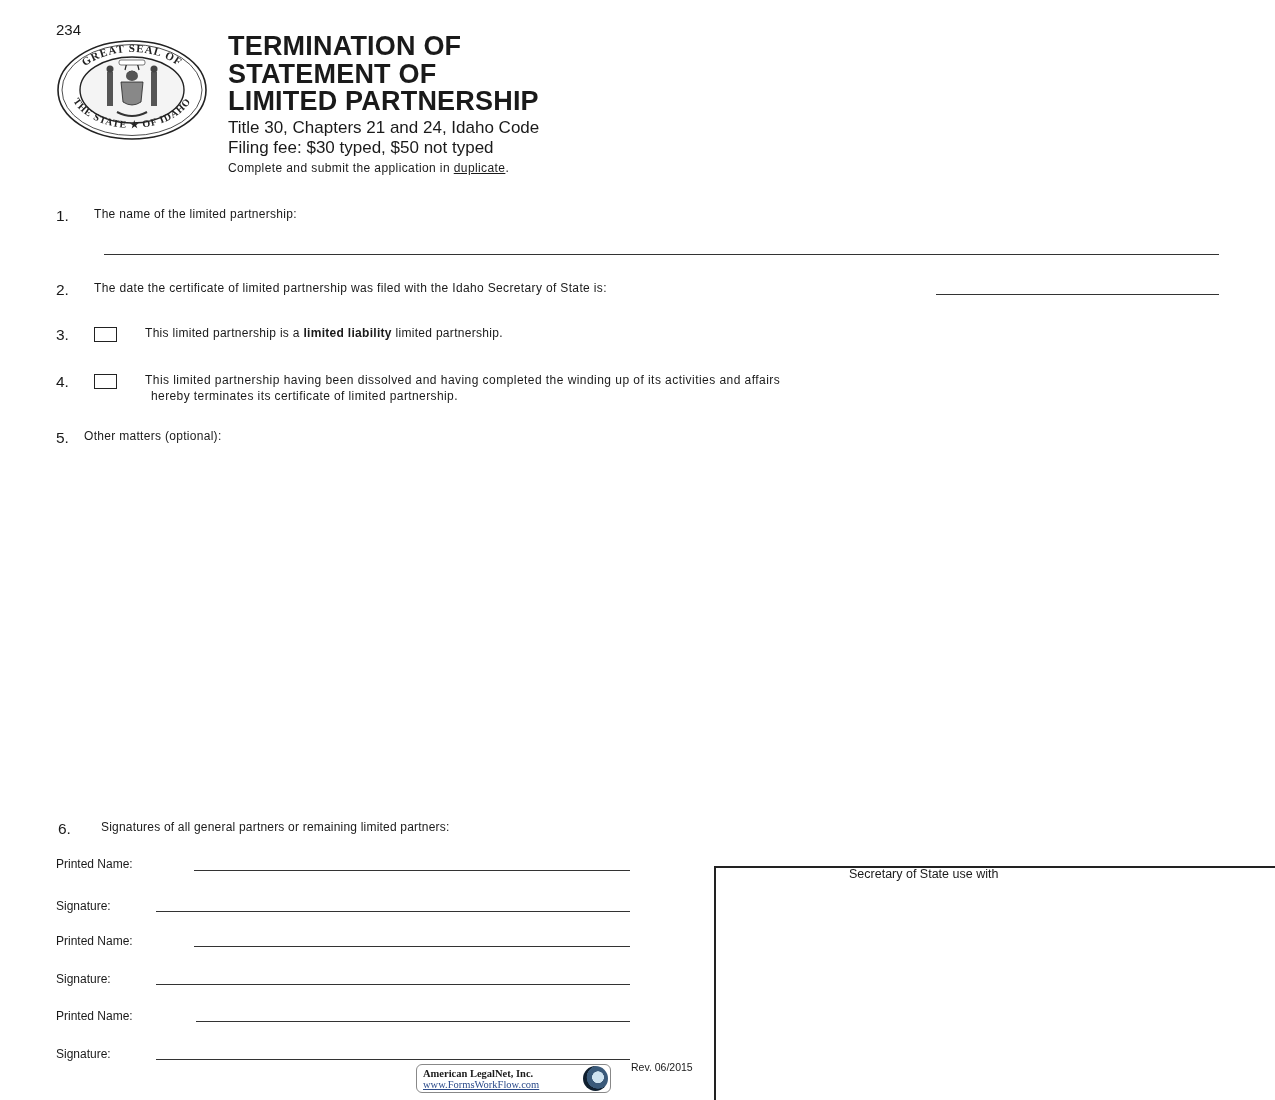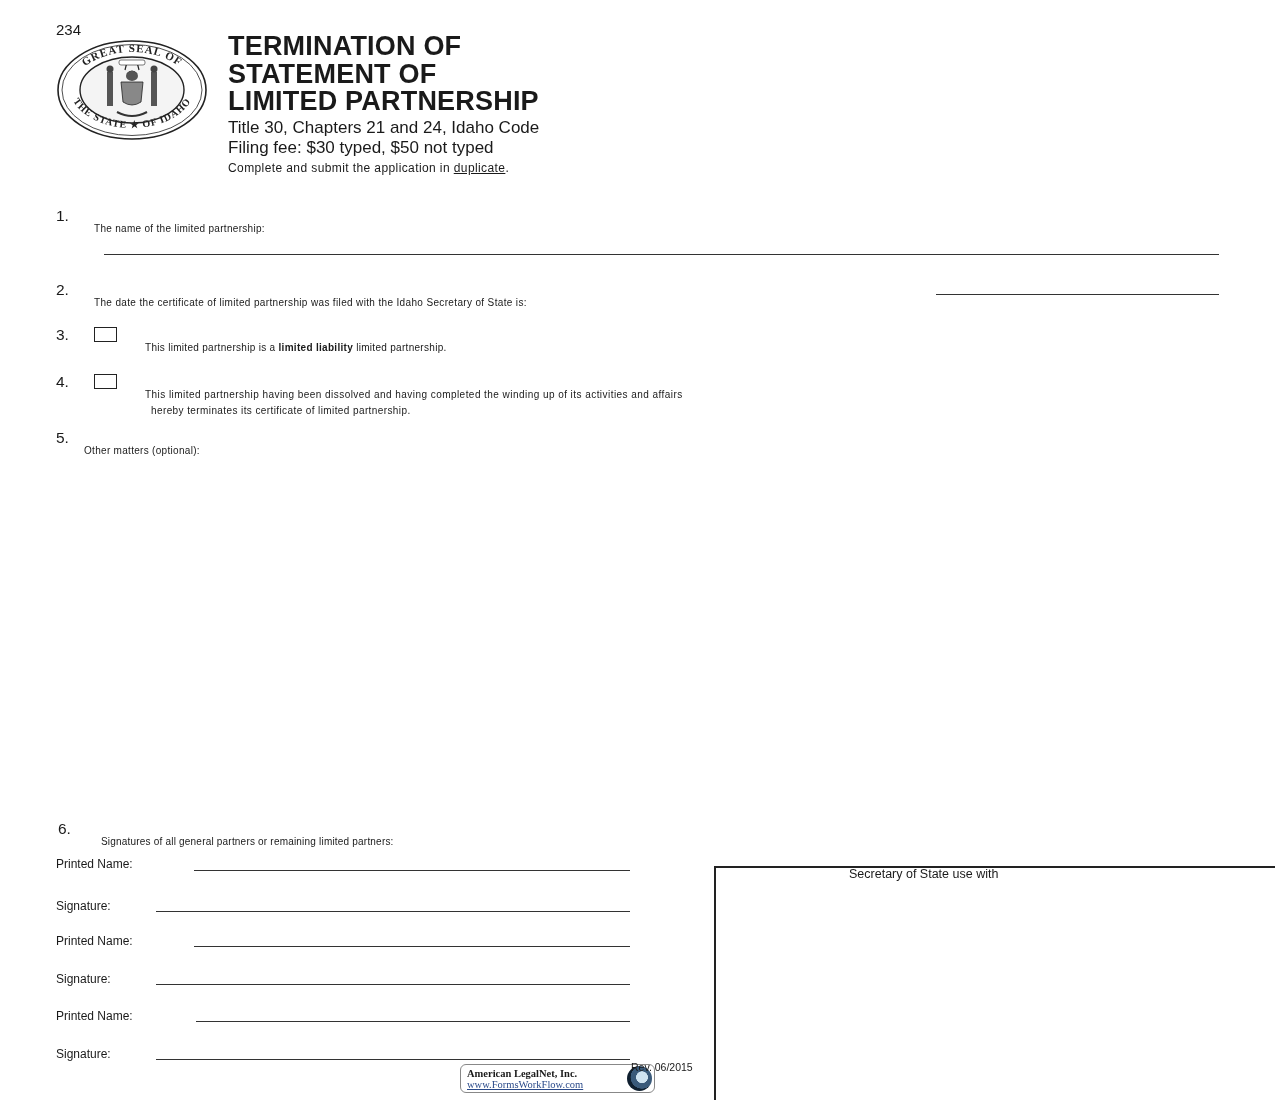--- a/index.html
+++ b/index.html
@@ -7,28 +7,28 @@
          font-family:"Liberation Sans", sans-serif; color:#1a1a1a; }
   .abs { position:absolute; }
   .page-num { left:56px; top:21px; font-size:15px; }
   .seal { left:57px; top:40px; width:150px; height:100px; }
   .title { left:228px; top:33px; font-size:27px; font-weight:bold; line-height:27.5px; letter-spacing:0.2px; }
   .subtitle { left:228px; font-size:17px; line-height:20px; }
   .sub1 { top:118px; }
   .sub2 { top:138px; }
   .sub3 { top:158px; font-weight:normal; font-size:12px; letter-spacing:0.4px; }
   .sub3 u { text-decoration:underline; }
-  .item { font-size:10px; letter-spacing:0.3px; white-space:nowrap;margin-top:16px; }
+  .item { font-size:12px; letter-spacing:0.3px; white-space:nowrap; }
   .num { left:56px; font-size:15.5px; }
   .line { height:0; border-top:1.6px solid #333; }
   .checkbox { width:23px; height:15px; border:1.5px solid #222; background:#fff; box-sizing:border-box; cursor:pointer; }
   .sig-label { left:56px; font-size:12px; white-space:nowrap; }
   .sos-box { left:714px; top:866px; width:561px; height:240px; border-left:2px solid #222; border-top:2px solid #222; box-sizing:border-box; }
   .sos-label { left:849px; top:867px; font-size:12.5px; }
-  .badge { left:416px; top:1064px; width:195px; height:29px; border:1px solid #888; border-radius:6px; box-sizing:border-box; background:#fff;margin-left:44px; }
+  .badge { left:416px; top:1064px; width:195px; height:29px; border:1px solid #888; border-radius:6px; box-sizing:border-box; background:#fff; }
   .badge-name { left:6px; top:3px; font-family:"Liberation Serif", serif; font-weight:bold; font-size:10.5px; }
   .badge-url { left:6px; top:14px; font-family:"Liberation Serif", serif; font-size:10.5px; color:#2a4a8a; text-decoration:underline; }
   .badge-logo { right:2px; top:1px; width:25px; height:25px; border-radius:50%;
                 background: radial-gradient(circle at 60% 45%, #cfe3f0 0 28%, #3a5a7a 30% 55%, #0f1f2f 57% 100%); }
   .rev { left:631px; top:1061px; font-size:10.5px; }
 </style>
 </head>
 <body>
 
 <div class="abs page-num">234</div>

